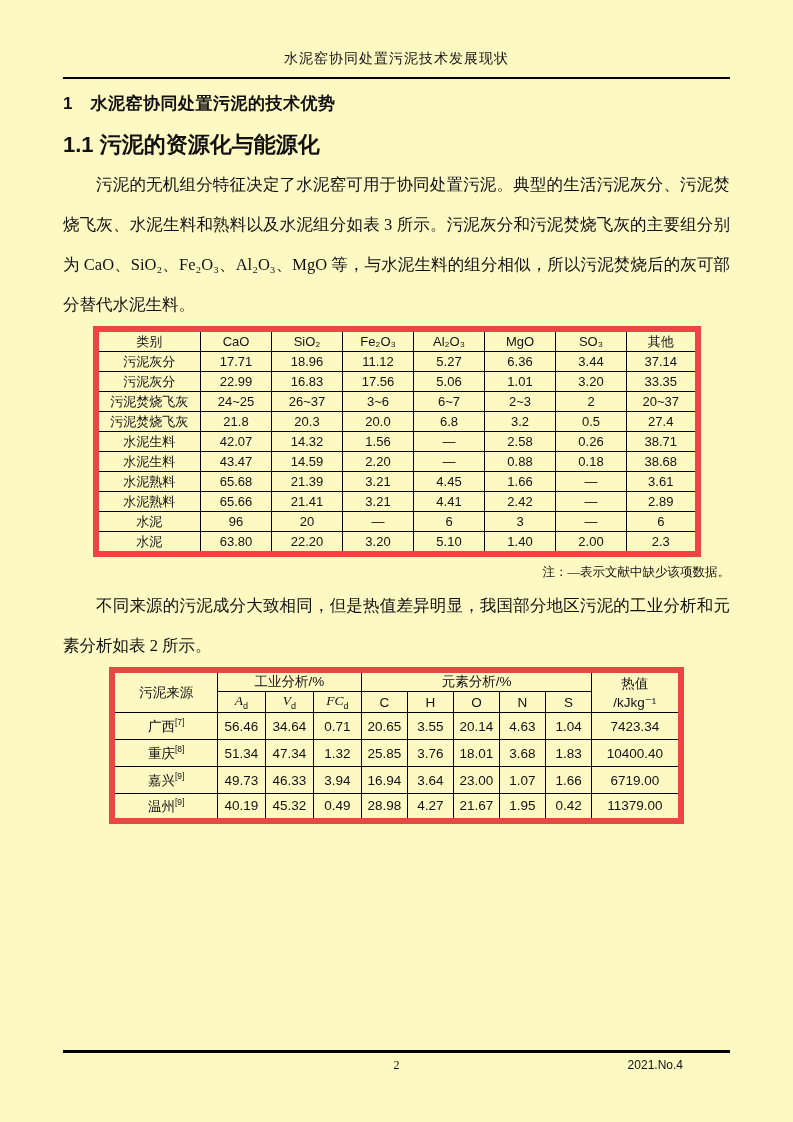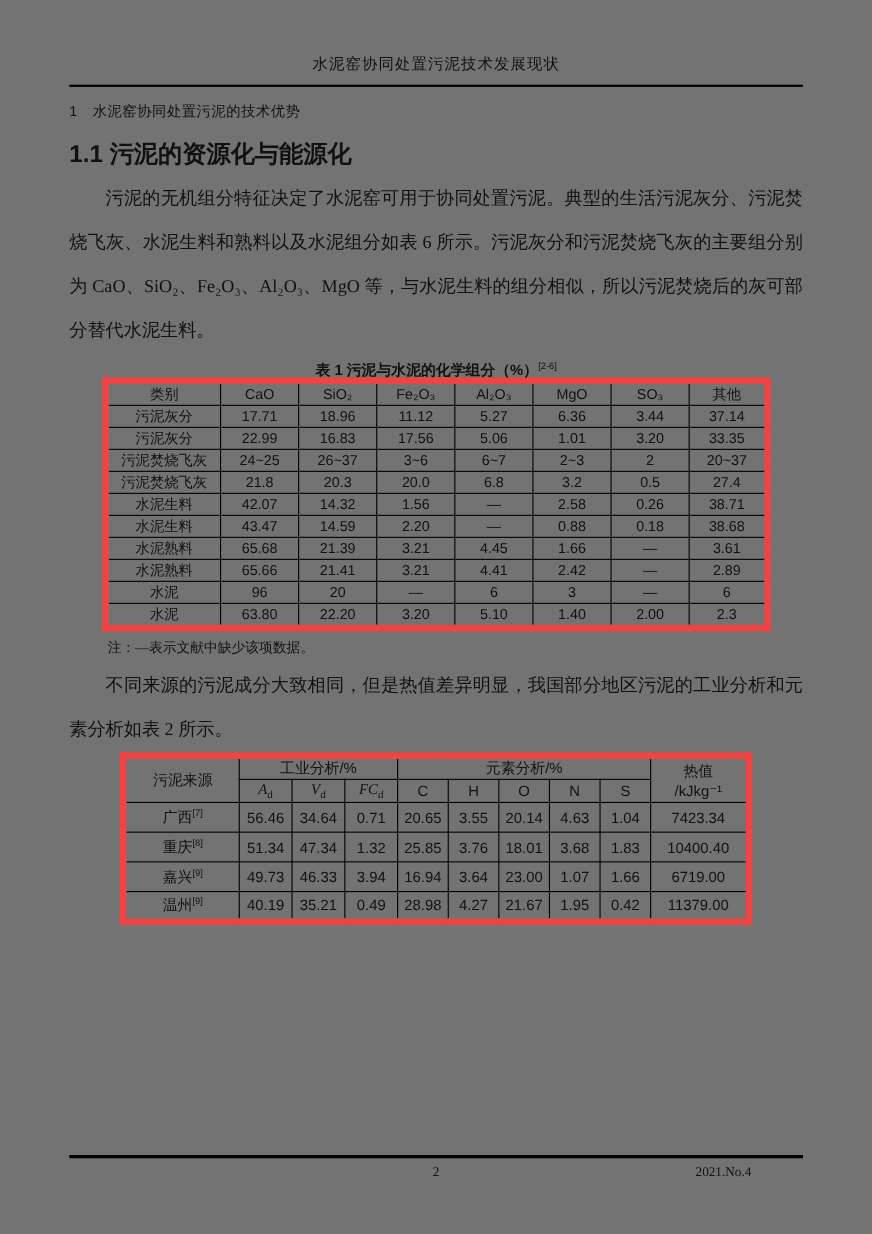--- a/index.html
+++ b/index.html
@@ -1,40 +1,40 @@
 <!DOCTYPE html>
 <html><head>
 <meta charset="utf-8">
 <style>
   html, body { margin: 0; padding: 0; background: #ffffff; }
   .page {
     position: relative;
     width: 793px;
     height: 1122px;
-    background: #737373;
+    background: #fef9c3;
     color: #111111;
     font-family: "Liberation Serif", "DejaVu Serif", serif;
     overflow: hidden;
     margin: 0 auto;
   }
   .inner { margin: 0 63px; }
 
   .running-head {
     padding-top: 50px;
     padding-bottom: 9px;
     border-bottom: 2px solid #000;
     text-align: center;
     font-size: 14px;
     letter-spacing: 1px;
   }
 
   h1.section {
     font-family: "Liberation Sans", "DejaVu Sans", sans-serif;
-    font-size: 13px;
-    font-weight: normal;
+    font-size: 17px;
+    font-weight: bold;
     margin: 13px 0 0 0;
     letter-spacing: 0.5px;
   }
   h2.subsection {
     font-family: "Liberation Sans", "DejaVu Sans", sans-serif;
     font-size: 22px;
     font-weight: bold;
     margin: 15px 0 0 0;
   }
 
@@ -78,20 +78,21 @@
   .t1 th, .t1 td {
     height: 19px;
     font-size: 13px;
     font-family: "Liberation Sans", "DejaVu Sans", sans-serif;
   }
 
   .note {
     font-size: 12.5px;
     margin: 7px 0 0 35px;
     height: 17px;
+    text-align: right;
   }
 
   .t2 { width: 568px; }
   .t2 th, .t2 td {
     font-size: 13.5px;
     font-family: "Liberation Sans", "DejaVu Sans", sans-serif;
   }
   .t2 thead tr { height: 21px; }
   .t2 tbody tr { height: 27px; }
   .t2 i {
@@ -109,42 +110,39 @@
     top: 1050px;
     border-top: 3px solid #000;
     font-size: 12px;
   }
   .footer .pg {
     position: absolute; left: 0; right: 0; top: 5px;
     text-align: center;
   }
   .footer .issue {
     position: absolute; right: 47px; top: 5px;
-    font-family: Liberation Serif, serif;
+    font-family: Liberation Sans, sans-serif;
   }
 </style>
 </head>
 <body>
 
 <div class="page">
   <div class="inner">
 
     <div class="running-head">
       <span>水泥窑协同处置污泥技术发展现状</span>
     </div>
 
     <h1 class="section">1　水泥窑协同处置污泥的技术优势</h1>
 
     <h2 class="subsection">1.1 污泥的资源化与能源化</h2>
 
-    <p class="body">污泥的无机组分特征决定了水泥窑可用于协同处置污泥。典型的生活污泥灰分、污泥焚烧飞灰、水泥生料和熟料以及水泥组分如表 6 所示。污泥灰分和污泥焚烧飞灰的主要组分别为 CaO、SiO₂、Fe₂O₃、Al₂O₃、MgO 等，与水泥生料的组分相似，所以污泥焚烧后的灰可部分替代水泥生料。</p>
-
-    <div class="caption">
-      <span>表 1 污泥与水泥的化学组分（%）</span><sup>[2-6]</sup>
-    </div>
+    <p class="body">污泥的无机组分特征决定了水泥窑可用于协同处置污泥。典型的生活污泥灰分、污泥焚烧飞灰、水泥生料和熟料以及水泥组分如表 3 所示。污泥灰分和污泥焚烧飞灰的主要组分别为 CaO、SiO₂、Fe₂O₃、Al₂O₃、MgO 等，与水泥生料的组分相似，所以污泥焚烧后的灰可部分替代水泥生料。</p>
+
 
     <table class="t1">
       <colgroup>
         <col style="width:105px">
           <col style="width:71px">
           <col style="width:71px">
           <col style="width:71px">
         <col style="width:71px">
           <col style="width:71px">
           <col style="width:71px">
@@ -338,21 +336,21 @@
             <td>16.94</td>
             <td>3.64</td>
             <td>23.00</td>
             <td>1.07</td>
             <td>1.66</td>
             <td>6719.00</td>
           </tr>
           <tr>
             <td><span>温州</span><sup>[9]</sup></td>
             <td>40.19</td>
-            <td>35.21</td>
+            <td>45.32</td>
             <td>0.49</td>
             <td>28.98</td>
             <td>4.27</td>
             <td>21.67</td>
             <td>1.95</td>
             <td>0.42</td>
             <td>11379.00</td>
           </tr>
         </tbody>
     </table>

